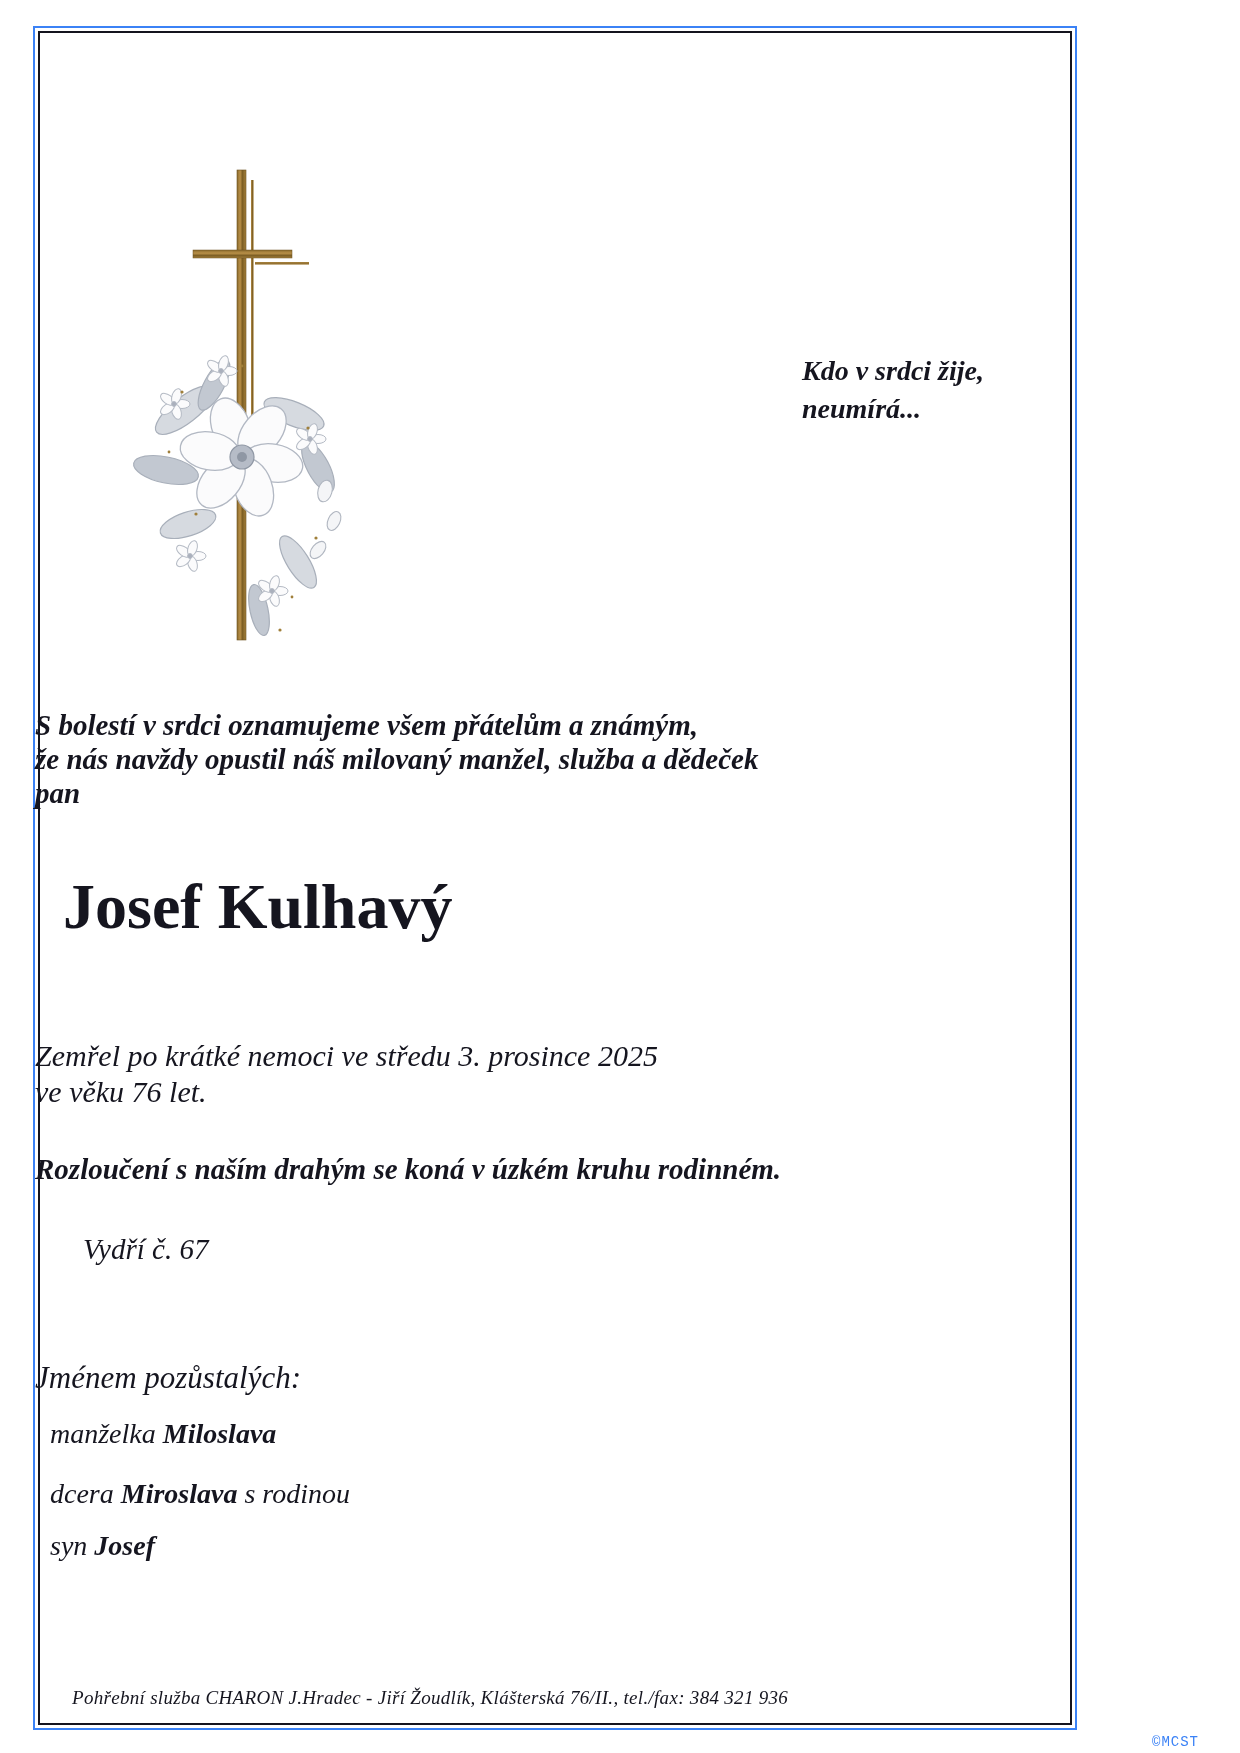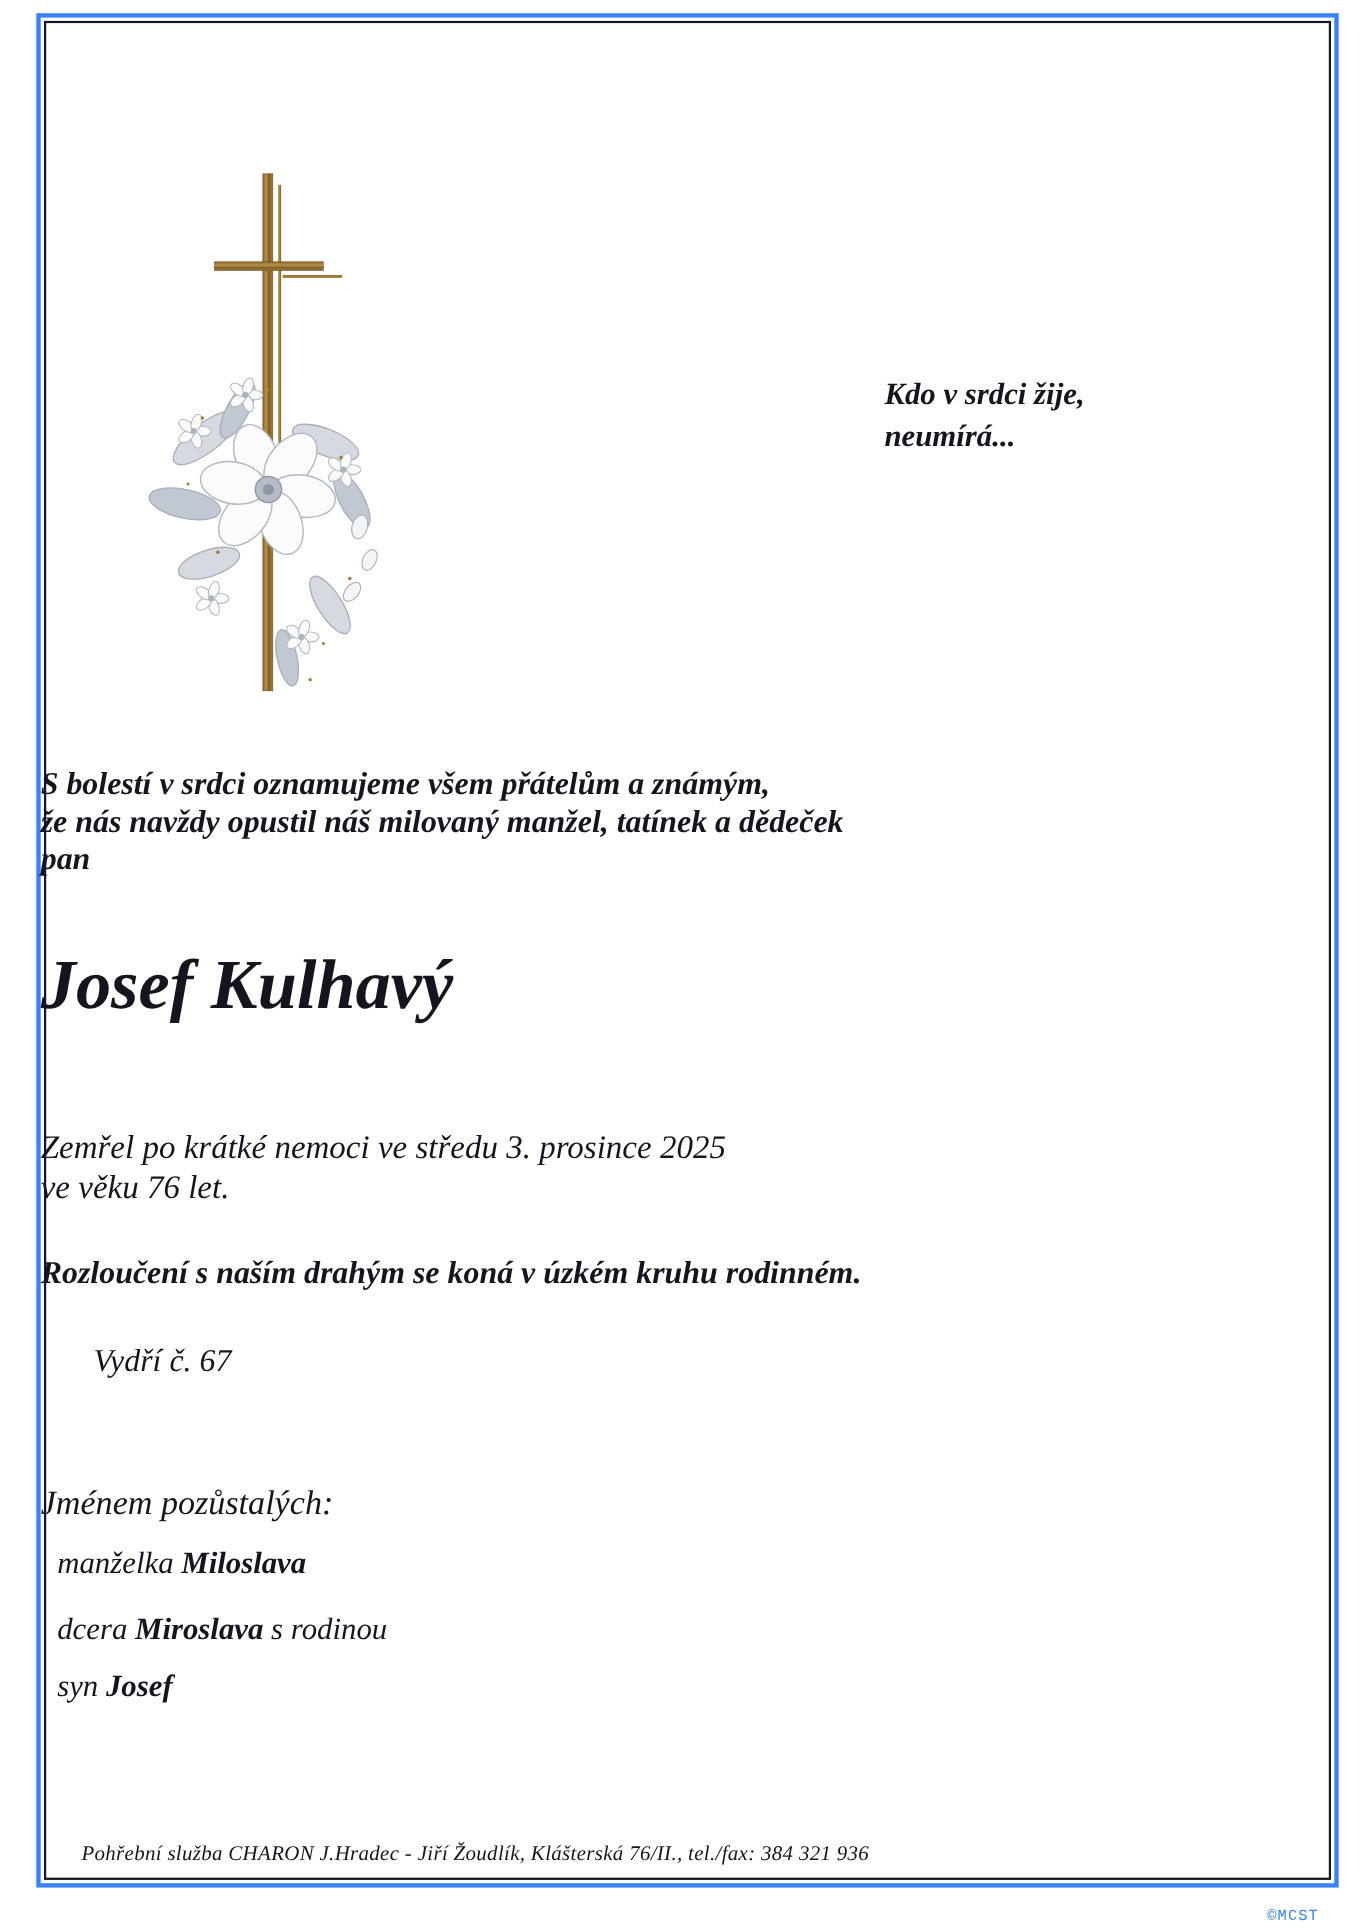--- a/index.html
+++ b/index.html
@@ -7,24 +7,24 @@
     position: relative;
     width: 1240px;
     height: 1753px;
     background: #ffffff;
     overflow: hidden;
     font-family: "Liberation Serif", "DejaVu Serif", serif;
     color: #15151f;
   }
   .frame-outer {
     position: absolute;
-    left: 33px; top: 12px;
-    width: 1184px; height: 1704px;
+    left: 33px; top: 26px;
+    width: 1044px; height: 1704px;
     box-sizing: border-box;
-    border: 4px solid #3b82f6;
+    border: 2px solid #3b82f6;
   }
   .frame-inner {
     position: absolute;
     left: 3px; top: 3px; right: 3px; bottom: 3px;
     border: 2px solid #14141e;
     pointer-events: none;
   }
   .decoration {
     position: absolute;
     left: 87px; top: 114px;
@@ -48,24 +48,24 @@
   }
   .announcement {
     top: 680px;
     font-style: italic;
     font-weight: 700;
     font-size: 29px;
     line-height: 34px;
   }
   .deceased-name {
     top: 842px;
-    font-style: italic;
     font-weight: 700;
     font-size: 64px;
     line-height: 74px;
+    padding-left: 28px;
   }
   .death-info {
     top: 1010px;
     font-style: italic;
     font-size: 30px;
     line-height: 36px;
   }
   .farewell {
     top: 1124px;
     font-style: italic;
@@ -230,21 +230,21 @@
       </g>
     </svg>
 
     <div class="quote">
       <div>Kdo v srdci žije,</div>
       <div>neumírá...</div>
     </div>
 
     <div class="centered-block announcement">
       <div>S bolestí v srdci oznamujeme všem přátelům a známým,</div>
-      <div>že nás navždy opustil náš milovaný manžel, tatínek a dědeček</div>
+      <div>že nás navždy opustil náš milovaný manžel, služba a dědeček</div>
       <div>pan</div>
     </div>
 
     <div class="centered-block deceased-name">Josef Kulhavý</div>
 
     <div class="centered-block death-info">
       <div>Zemřel po krátké nemoci ve středu 3. prosince 2025</div>
       <div>ve věku 76 let.</div>
     </div>
 

